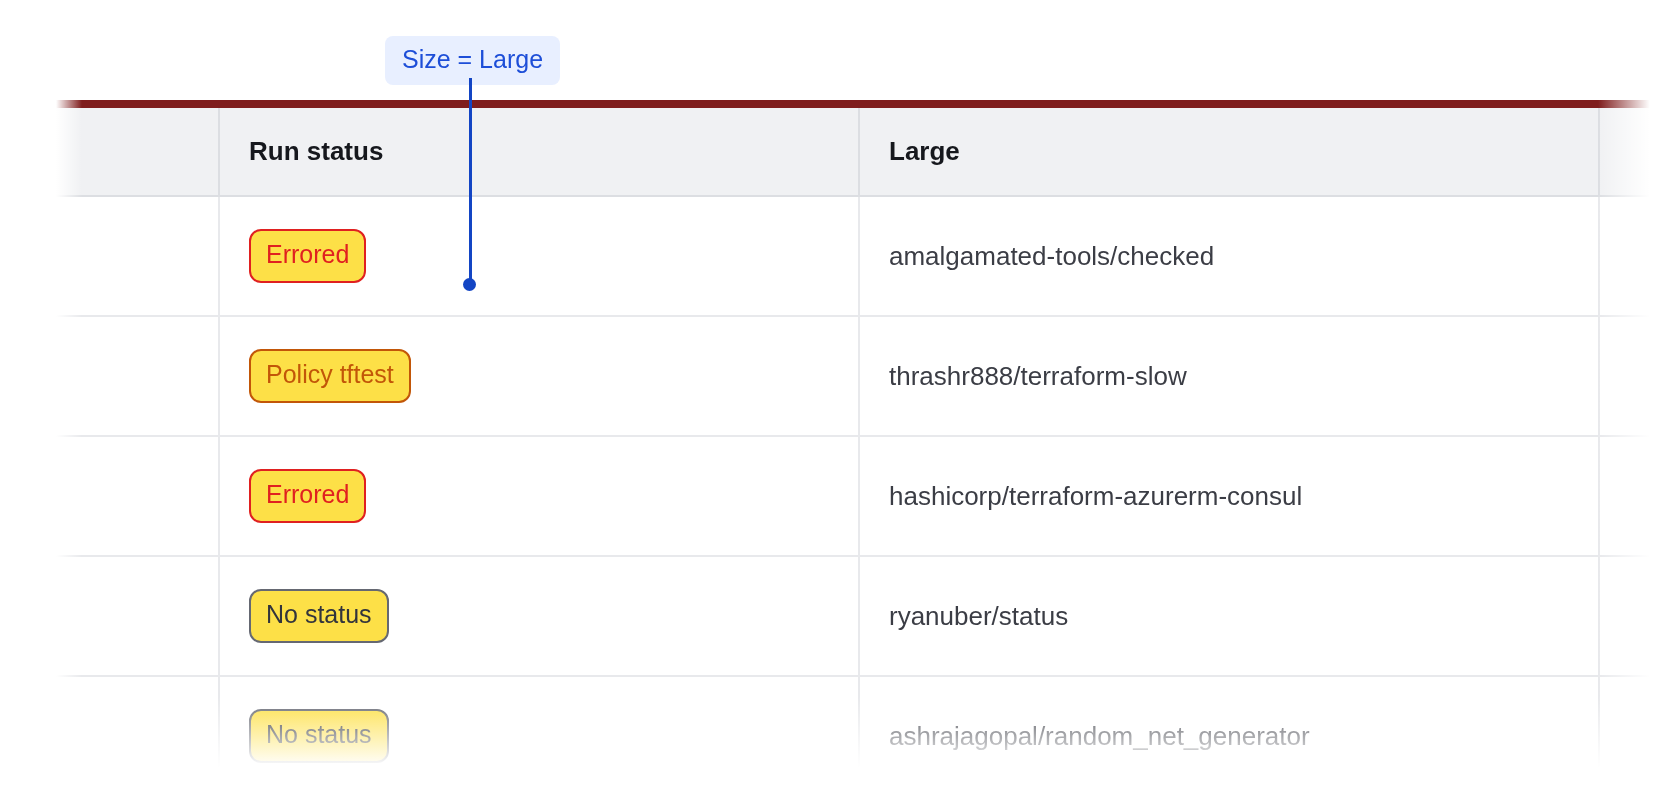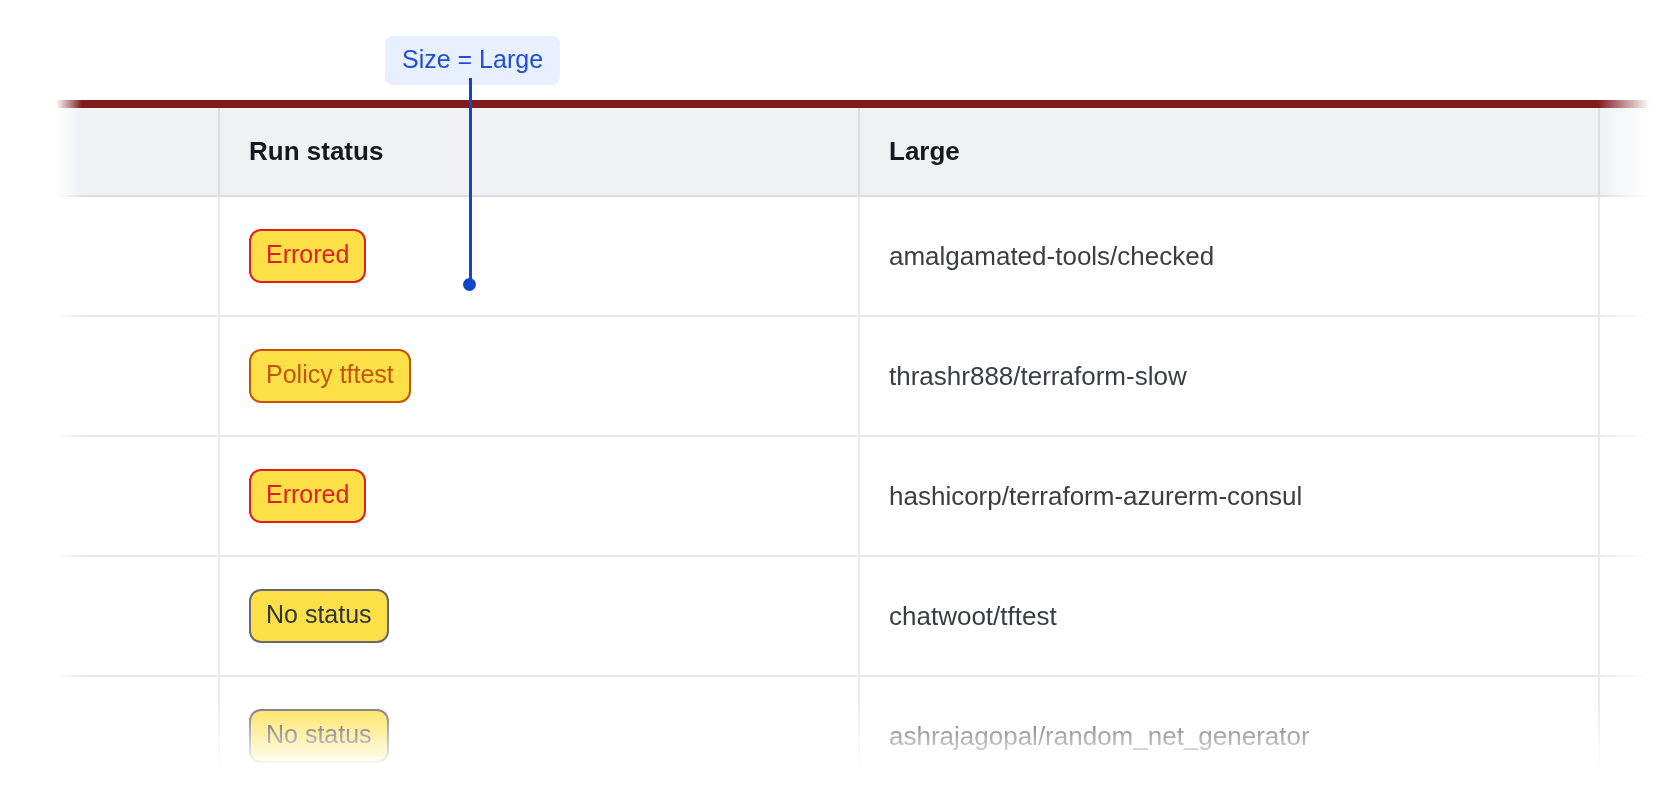--- a/index.html
+++ b/index.html
@@ -198,21 +198,21 @@
           <span class="repo-text">hashicorp/terraform-azurerm-consul</span>
         </td>
         <td class="td-last"></td>
       </tr>
       <tr>
         <td class="td-select"></td>
         <td>
           <span class="status-pill status-none">No status</span>
         </td>
         <td>
-          <span class="repo-text">chatwoot/tftest</span>
+          <span class="repo-text">ryanuber/status</span>
         </td>
         <td class="td-last"></td>
       </tr>
       <tr>
         <td class="td-select"></td>
         <td>
           <span class="status-pill status-none">No status</span>
         </td>
         <td>
           <span class="repo-text">ashrajagopal/random_net_generator</span>

